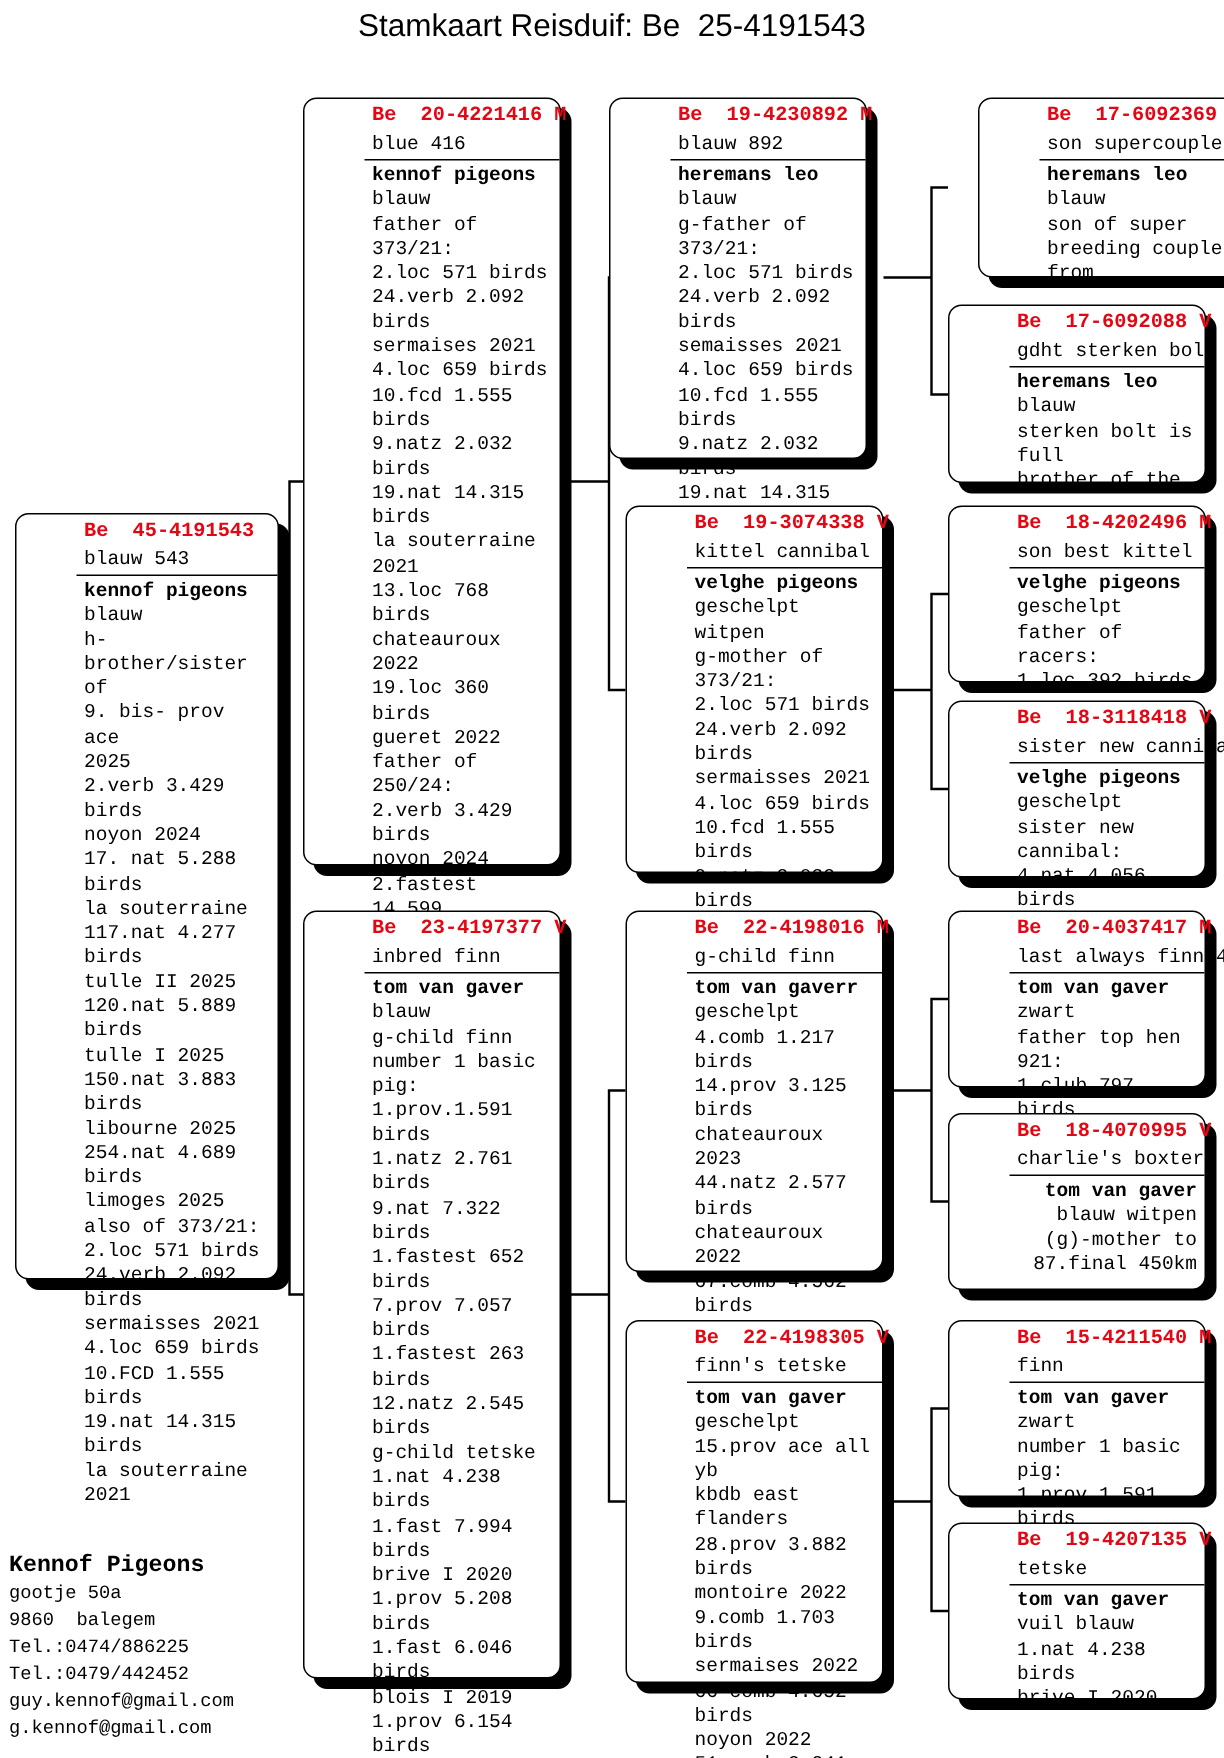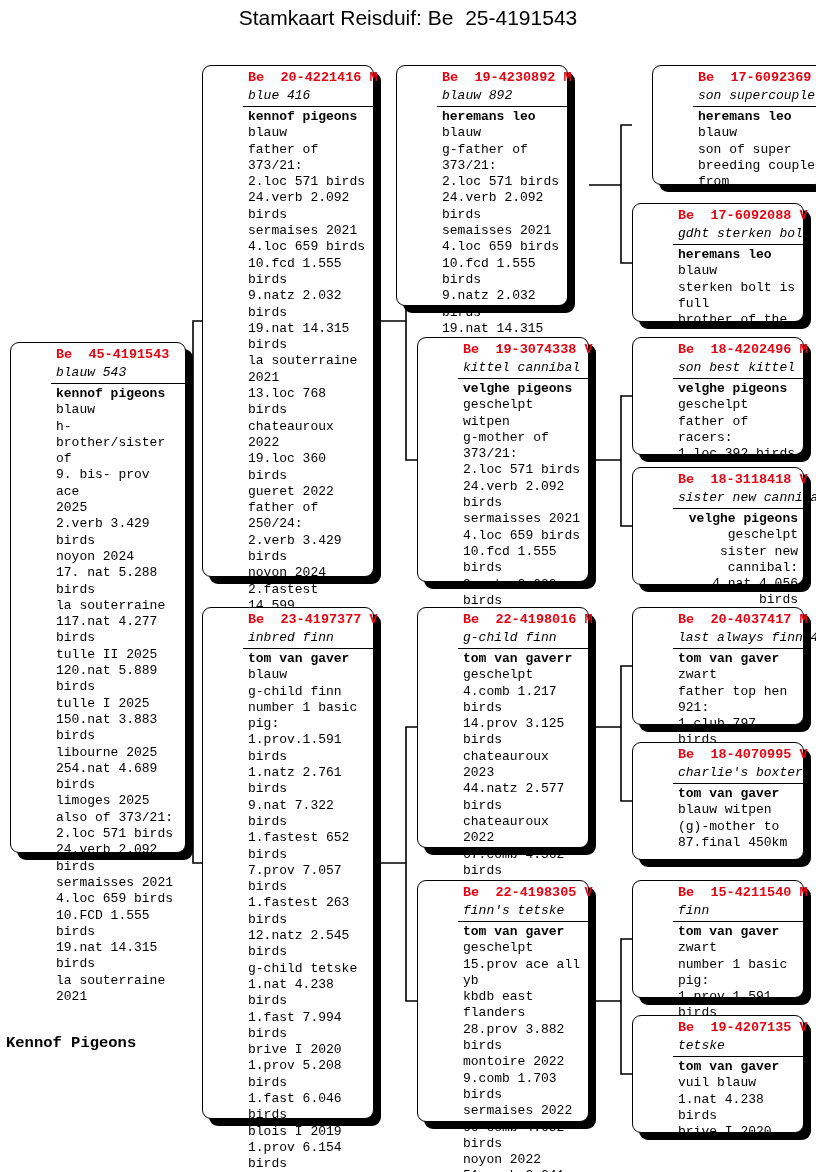--- a/index.html
+++ b/index.html
@@ -6,21 +6,21 @@
   #page{position:relative;width:816px;height:1172px;background:#fff;overflow:hidden;
         font-family:"Liberation Mono","DejaVu Sans Mono",monospace;color:#000;border-radius:23px;}
   #title{position:absolute;left:0;top:6px;width:816px;margin:0;text-align:center;
          font-family:"Liberation Sans","DejaVu Sans",sans-serif;font-weight:400;
          font-size:21px;white-space:pre;color:#000;}
   #connectors{position:absolute;left:0;top:0;z-index:1;}
   .pbox{position:absolute;z-index:2;background:#fff;border:1.6px solid #000;
         border-radius:9px;box-shadow:7px 7px 0 #000;box-sizing:border-box;padding-left:40px;}
   .ring{color:var(--ring_red,#e30613);font-weight:bold;font-size:13.5px;line-height:18px;
         padding:3px 5px 0 5px;white-space:pre;}
-  .pname{font-style:italic;font-size:13px;line-height:18px;padding:0 5px 1px 5px;
+  .pname{font-size:13px;line-height:18px;padding:0 5px 1px 5px;
          border-bottom:1.6px solid #000;white-space:pre;}
   .owner{font-weight:bold;font-size:13px;line-height:16.3px;padding:2px 5px 0 5px;white-space:pre;}
   .plines{font-size:13px;line-height:16.3px;padding:0 5px;white-space:pre-wrap;}
   #contact{position:absolute;left:6px;top:1033px;z-index:3;}
   #contact-name{font-weight:bold;font-size:15.5px;line-height:20px;white-space:pre;}
   #contact-lines{font-size:12.5px;line-height:18px;white-space:pre-wrap;}
   #print-footer{position:absolute;right:6px;top:1139px;z-index:3;font-size:11.5px;
                 font-weight:bold;font-style:italic;white-space:pre;}
 </style>
 </head>
@@ -121,21 +121,21 @@
 1.nat 4.238 birds
 1.fast 7.994 birds
 brive I 2020
 1.prov 5.208 birds
 1.fast 6.046 birds
 blois I 2019
 1.prov 6.154 birds
 orleans II 2019</div>
   </div>
 
-  <div class="pbox" style="left:396px;top:65px;width:172px;height:241px;">
+  <div class="pbox" style="left:406px;top:65px;width:172px;height:241px;">
     <div class="ring">Be  19-4230892 M</div>
     <div class="pname">blauw 892</div>
     <div class="owner">heremans leo</div>
     <div class="plines">blauw
 g-father of 373/21:
 2.loc 571 birds
 24.verb 2.092 birds
 semaisses 2021
 4.loc 659 birds
 10.fcd 1.555 birds
@@ -216,39 +216,39 @@
 
   <div class="pbox" style="left:632px;top:337px;width:172px;height:118px;">
     <div class="ring">Be  18-4202496 M</div>
     <div class="pname">son best kittel</div>
     <div class="owner">velghe pigeons</div>
     <div class="plines">geschelpt
 father of racers:
 1.loc 392 birds</div>
   </div>
 
-  <div class="pbox" style="left:632px;top:467px;width:172px;height:118px;text-align:right;">
+  <div class="pbox" style="left:632px;top:467px;width:172px;height:118px;">
     <div class="ring">Be  18-3118418 V</div>
     <div class="pname">sister new cannibal</div>
     <div class="owner">velghe pigeons</div>
     <div class="plines">geschelpt
 sister new cannibal:
 4.nat 4.056 birds</div>
   </div>
 
   <div class="pbox" style="left:632px;top:607px;width:172px;height:118px;">
     <div class="ring">Be  20-4037417 M</div>
     <div class="pname">last always finn 417</div>
     <div class="owner">tom van gaver</div>
     <div class="plines">zwart
 father top hen 921:
 1.club 797 birds</div>
   </div>
 
-  <div class="pbox" style="left:632px;top:742px;width:172px;height:118px;">
+  <div class="pbox" style="left:632px;top:742px;width:172px;height:118px;text-align:right;">
     <div class="ring">Be  18-4070995 V</div>
     <div class="pname">charlie's boxter</div>
     <div class="owner">tom van gaver</div>
     <div class="plines">blauw witpen
 (g)-mother to
 87.final 450km</div>
   </div>
 
   <div class="pbox" style="left:632px;top:880px;width:172px;height:118px;">
     <div class="ring">Be  15-4211540 M</div>
@@ -263,16 +263,22 @@
     <div class="ring">Be  19-4207135 V</div>
     <div class="pname">tetske</div>
     <div class="owner">tom van gaver</div>
     <div class="plines">vuil blauw
 1.nat 4.238 birds
 brive I 2020</div>
   </div>
 
   <div id="contact">
     <div id="contact-name">Kennof Pigeons</div>
+    <div id="contact-lines">gootje 50a
+9860  balegem
+Tel.:0474/886225
+Tel.:0479/442452
+guy.kennof@gmail.com
+g.kennof@gmail.com</div>
   </div>
 
 
 </div>
 
 </body></html>

